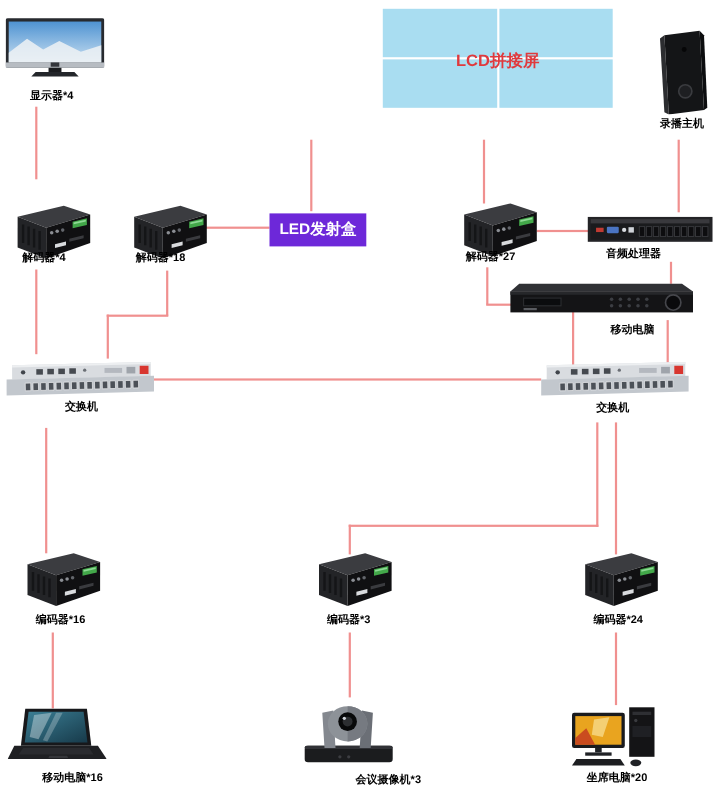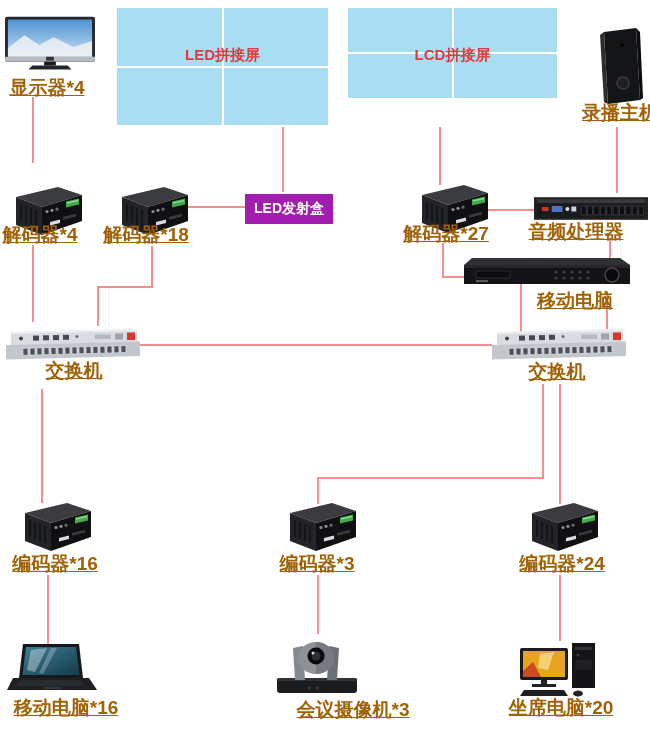--- a/index.html
+++ b/index.html
@@ -1,27 +1,27 @@
 <!DOCTYPE html>
 <html><head>
 <meta charset="utf-8">
 <style>
   html,body{margin:0;padding:0;background:#fff;}
   .stage{position:relative;width:650px;height:730px;background:#ffffff;overflow:hidden;
          font-family:"Liberation Sans","DejaVu Sans",sans-serif;}
   .node{position:absolute;}
-  .lbl{position:absolute;color:#a16207;font-size:19px;font-weight:bold;white-space:nowrap;
-       transform:translateX(-50%);line-height:15px;text-decoration:underline;}
+  .lbl{position:absolute;color:#000000;font-size:10px;font-weight:bold;white-space:nowrap;
+       transform:translateX(-50%);line-height:15px;}
   .line{position:absolute;background:#f0908f;}
   .vl{width:2px;} .hl{height:2px;}
   .wall{position:absolute;display:grid;grid-template-columns:1fr 1fr;grid-template-rows:1fr 1fr;gap:2px;}
   .wall .cell{background:#a9ddf1;}
   .wall .wall-label{position:absolute;left:0;right:0;top:38px;text-align:center;color:#e0393d;
        font-size:15px;font-weight:bold;}
-  .ledbox{position:absolute;background:#a21caf;color:#ffffff;font-size:14px;font-weight:bold;
+  .ledbox{position:absolute;background:#6d28d9;color:#ffffff;font-size:14px;font-weight:bold;
        display:flex;align-items:center;justify-content:center;}
   svg.icon{display:block;}
 </style>
 </head>
 <body>
 
 <div class="stage">
 
   <svg width="0" height="0" style="position:absolute" aria-hidden="true">
     <defs>
@@ -198,27 +198,20 @@
   <div class="line vl" style="left:317px;top:575px;height:59px;"></div>
   <div class="line vl" style="left:559px;top:575px;height:66px;"></div>
 
   <div class="node" style="left:5px;top:16px;">
     <svg class="icon" width="90" height="60">
         <use href="#sym-tv"></use>
       </svg>
   </div>
   <div class="lbl" style="left:47px;top:80px;">显示器*4</div>
 
-  <div class="wall" style="left:117px;top:8px;width:211px;height:117px;">
-    <div class="cell"></div>
-    <div class="cell"></div>
-    <div class="cell"></div>
-    <div class="cell"></div>
-    <div class="wall-label">LED拼接屏</div>
-  </div>
 
   <div class="wall" style="left:348px;top:8px;width:209px;height:90px;">
     <div class="cell"></div>
     <div class="cell"></div>
     <div class="cell"></div>
     <div class="cell"></div>
     <div class="wall-label">LCD拼接屏</div>
   </div>
 
   <div class="node" style="left:596px;top:26px;">

